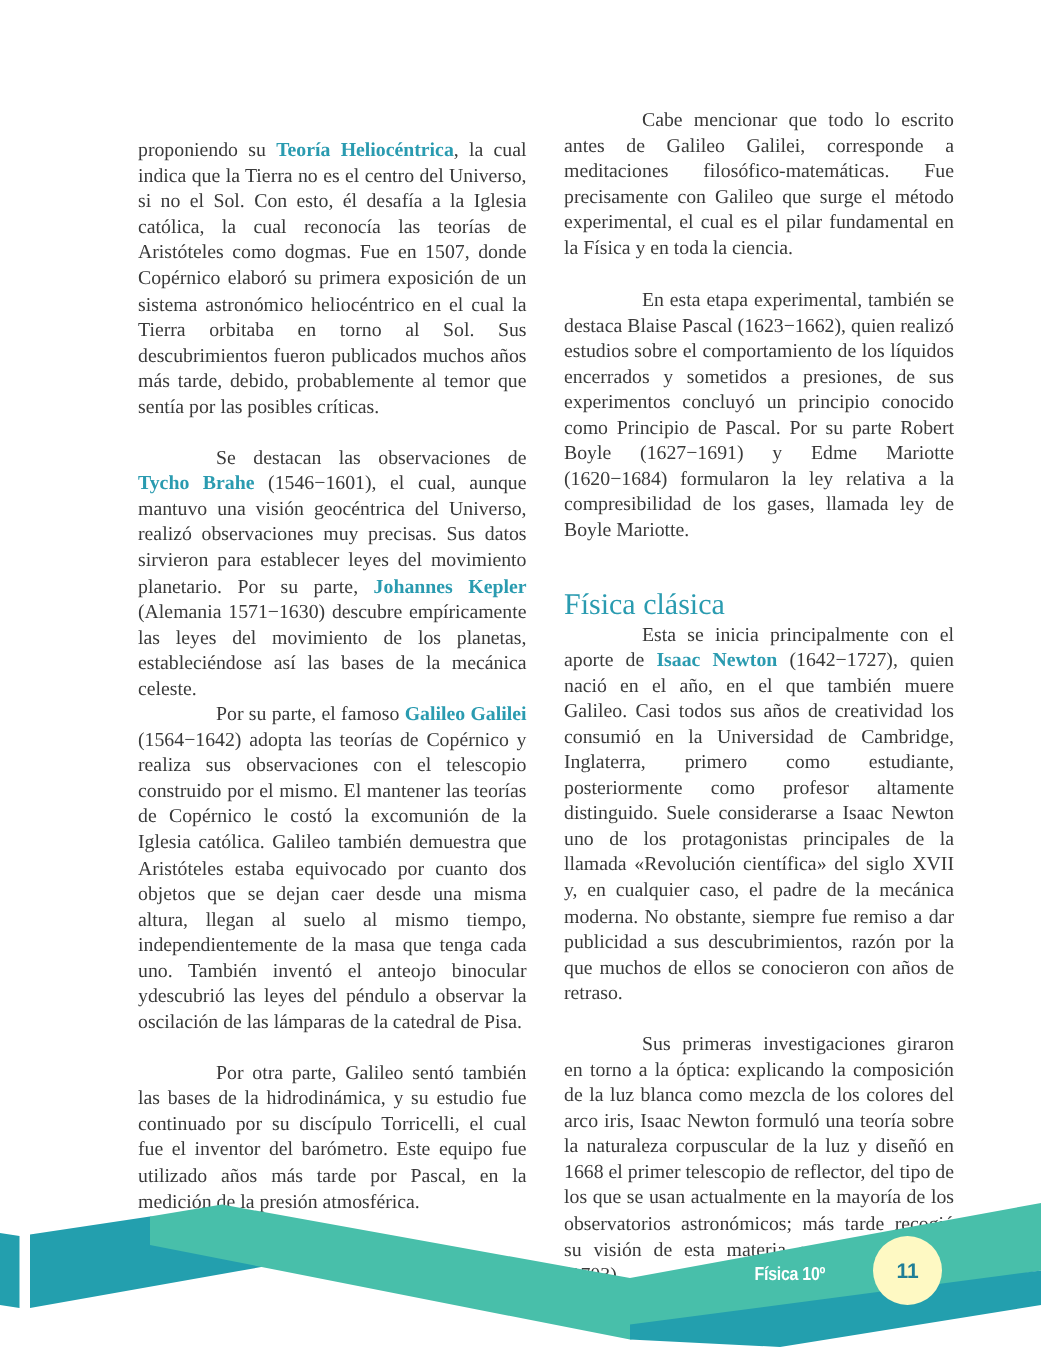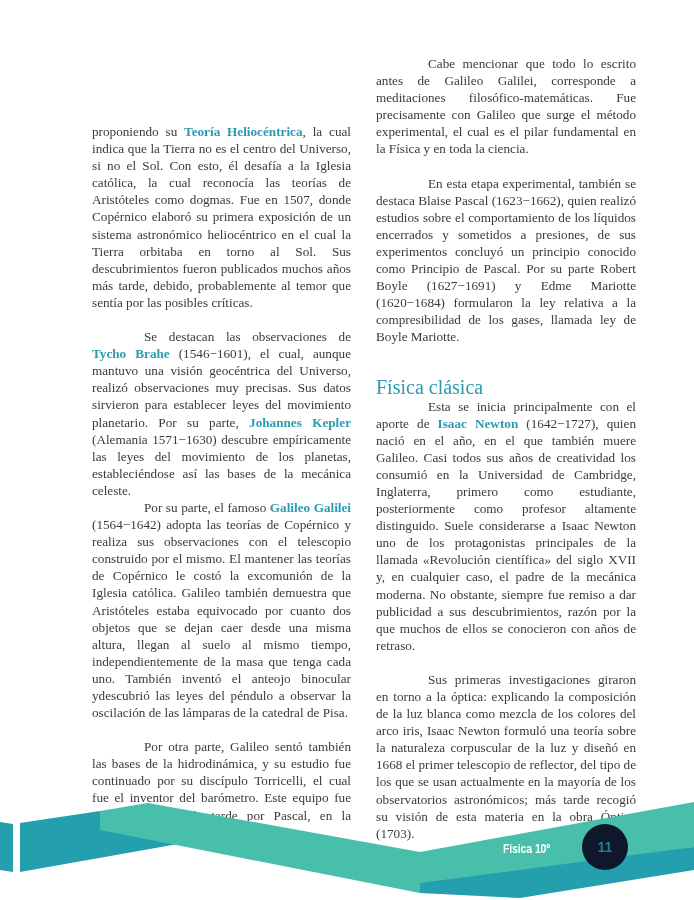--- a/index.html
+++ b/index.html
@@ -7,40 +7,40 @@
       width: 694px; height: 900px; position: relative; overflow: hidden;
       background: #ffffff;
       font-family: "Liberation Serif", "DejaVu Serif", serif;
       color: #3a3a3a;
     }
     .col {
       position: absolute; top: 0;
       font-size: 13.2px; line-height: 17.1px;
       text-align: justify;
     }
-    .col-left { left: 92px; width: 259px; margin-top: 32px; }
-    .col-right { left: 376px; width: 260px; }
+    .col-left { left: 92px; width: 259px; }
+    .col-right { left: 376px; width: 260px; margin-top: 16px; }
     .col p { margin: 0; }
     .indent { text-indent: 52px; }
     .hl { color: #2a9bb0; font-weight: bold; }
     h2 {
       margin: 0; color: #2a9bb0; font-weight: normal;
       font-size: 20px; line-height: 22px;
     }
     .footer { position: absolute; left: 0; top: 790px; width: 694px; height: 110px; }
     .footer svg { display: block; }
     .footer-label {
       position: absolute; left: 503px; top: 842px;
       color: #ffffff; font-family: "Liberation Sans", "DejaVu Sans", sans-serif;
       font-weight: bold; font-size: 12.5px; letter-spacing: -0.2px;
       transform: scaleX(0.85); transform-origin: left center;
     }
     .page-badge {
       position: absolute; left: 582px; top: 824px; width: 46px; height: 46px;
-      border-radius: 50%; background: #0f172a;
+      border-radius: 50%; background: #fef9c3;
       display: flex; align-items: center; justify-content: center;
       color: #1f7f97; font-family: "Liberation Sans", "DejaVu Sans", sans-serif;
       font-weight: bold; font-size: 14px;
     }
   </style>
 </head>
 <body>
 
 <div class="col col-left">
   <p style="margin-top:91px"><span>proponiendo su </span><span class="hl">Teoría Heliocéntrica</span><span>, la cual indica que la Tierra no es el centro del Universo, si no el Sol. Con esto, él desafía a la Iglesia católica, la cual reconocía las teorías de Aristóteles como dogmas. Fue en 1507, donde Copérnico elaboró su primera exposición de un sistema astronómico heliocéntrico en el cual la Tierra orbitaba en torno al Sol. Sus descubrimientos fueron publicados muchos años más tarde, debido, probablemente al temor que sentía por las posibles críticas.</span></p>

